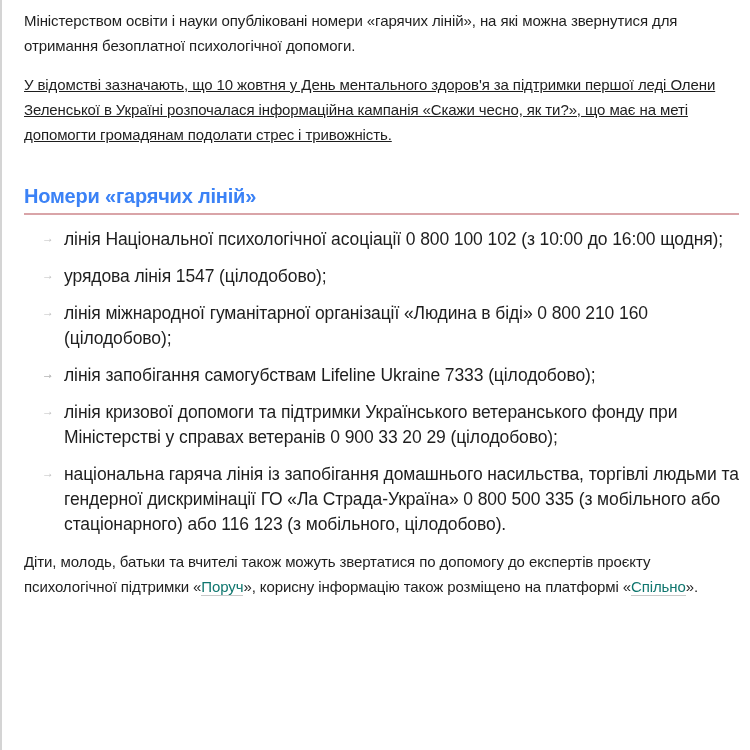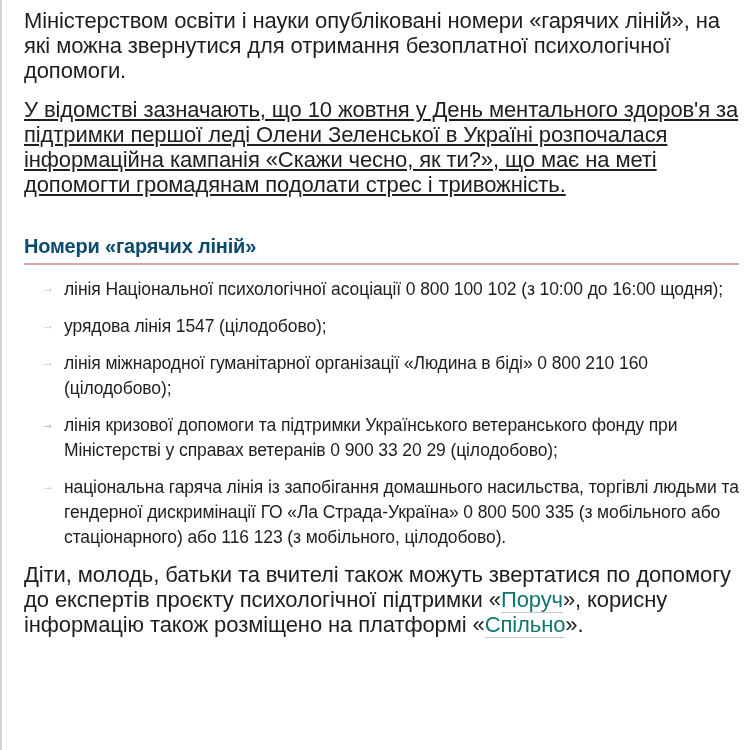--- a/index.html
+++ b/index.html
@@ -25,30 +25,30 @@
       box-sizing: border-box;
     }
     .content {
       position: absolute;
       left: 22px;
       top: 8px;
       width: 715px;
     }
     p.para {
       margin: 0 0 14px 0;
-      font-size: 22px;
+      font-size: 15px;
       line-height: 25px;
       letter-spacing: -0.1px;
     }
     .p2 { margin-top: 0; text-decoration: underline; }
     h2.section-heading {
       margin: 36px 0 0 0;
       font-size: 20px;
       font-weight: bold;
-      color: #0c4a6e;
+      color: #3b82f6;
       line-height: 26px;
       padding-bottom: 4px;
       border-bottom: 2px solid #d9a4a8;
       letter-spacing: -0.2px;
     }
     ul.hotlines {
       list-style: none;
       margin: 12px 0 0 0;
       padding: 0;
     }
@@ -103,20 +103,21 @@
         <span>лінія міжнародної гуманітарної організації «Людина в біді» 0 800 210 160 (цілодобово);</span>
       </li>
       <li>
         <span class="bullet">→</span>
       </li>
       <li>
         <span class="bullet">→</span>
       </li>
       <li>
         <span class="bullet">→</span>
+        <span>лінія запобігання самогубствам Lifeline Ukraine 7333 (цілодобово);</span>
       </li>
       <li>
         <span class="bullet">→</span>
         <span>лінія кризової допомоги та підтримки Українського ветеранського фонду при Міністерстві у справах ветеранів 0 900 33 20 29 (цілодобово);</span>
       </li>
       <li>
         <span class="bullet">→</span>
         <span>національна гаряча лінія із запобігання домашнього насильства, торгівлі людьми та гендерної дискримінації ГО «Ла Страда-Україна» 0 800 500 335 (з мобільного або стаціонарного) або 116 123 (з мобільного, цілодобово).</span>
       </li>
     </ul>

